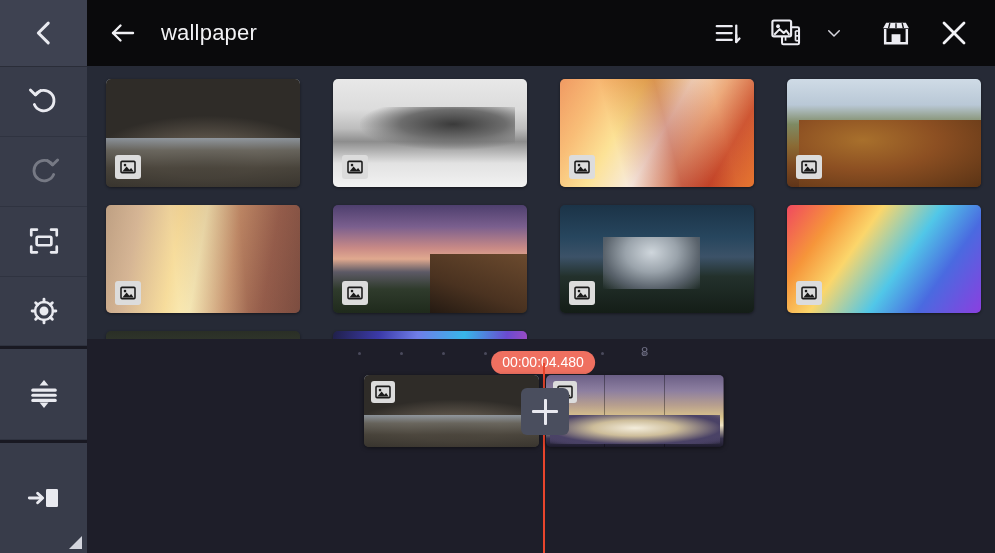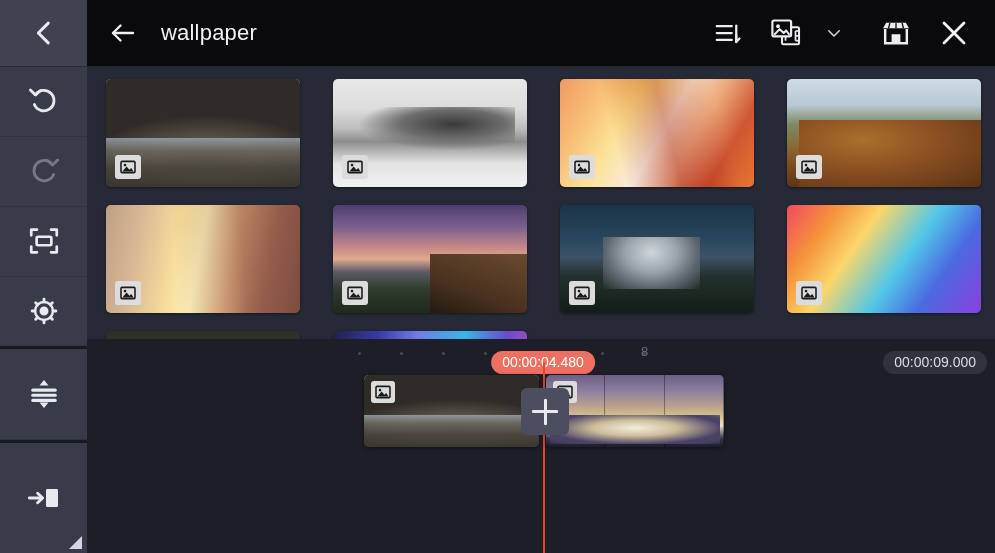--- a/index.html
+++ b/index.html
@@ -392,21 +392,20 @@
           <div class="tick" style="left: 271px;"></div>
           <div class="tick" style="left: 313px;"></div>
           <div class="tick" style="left: 355px;"></div>
           <div class="tick" style="left: 397px;"></div>
           <div class="tick" style="left: 514px;"></div>
           <div class="tick" style="left: 556px;"></div>
           <div class="ruler-num" style="left: 554px;">8</div>
         </div>
 
       <div class="time-badge play" id="play-badge" style="left: 456px;">00:00:04.480</div>
-      <div class="time-badge total" style="right:8px">00:00:09.000</div>
 
       <div class="playhead" id="playhead" style="left: 456px;"></div>
 
       <div class="track" id="track">
           <div class="clip" style="left: 277px; width: 175px;">
             <div class="art art-lake"></div>
             <div class="badge">
               <svg width="16" height="14" viewBox="0 0 18 16" fill="none">
                 <rect x="1" y="1.6" width="16" height="12.8" rx="1.2" stroke="#1b1b1b" stroke-width="1.8"></rect>
                 <circle cx="5.6" cy="5.8" r="1.5" fill="#1b1b1b"></circle>

